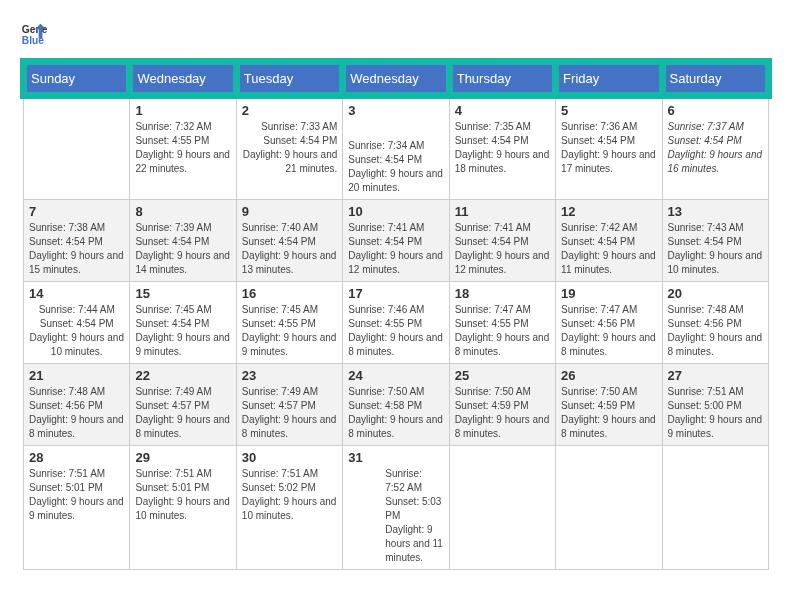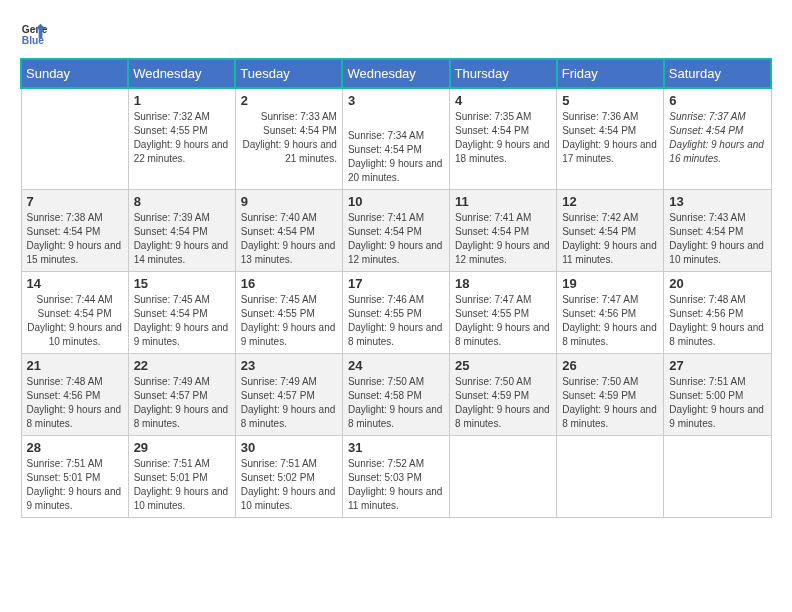--- a/index.html
+++ b/index.html
@@ -42,21 +42,21 @@
       border-collapse: collapse;
       font-size: 11px;
     }
     thead tr th {
       background-color: #4472C4;
       color: #fff;
       padding: 6px 4px;
       text-align: left;
       font-size: 13px;
       font-weight: normal;
-      border: 2px solid #14b8a6;
+      border: 7px solid #14b8a6;
     }
     tbody tr td {
       border: 1px solid #ccc;
       vertical-align: top;
       padding: 4px 5px;
       height: 80px;
       width: calc(100% / 7);
     }
     .day-number {
       font-size: 13px;
@@ -298,21 +298,21 @@
 Daylight: 9 hours and 10 minutes.</div>
         </td>
         <td>
           <span class="day-number">30</span>
           <div class="day-info" style="white-space: pre-line;">Sunrise: 7:51 AM
 Sunset: 5:02 PM
 Daylight: 9 hours and 10 minutes.</div>
         </td>
         <td>
           <span class="day-number">31</span>
-          <div class="day-info" style="white-space: pre-line;">Sunrise: 7:52 AM
+          <div class="day-info" style="white-space: pre-line; margin-left: 37px;">Sunrise: 7:52 AM
 Sunset: 5:03 PM
 Daylight: 9 hours and 11 minutes.</div>
         </td>
         <td class="empty-cell"></td>
         <td class="empty-cell"></td>
         <td class="empty-cell"></td>
       </tr>
     </tbody>
 </table>
 

